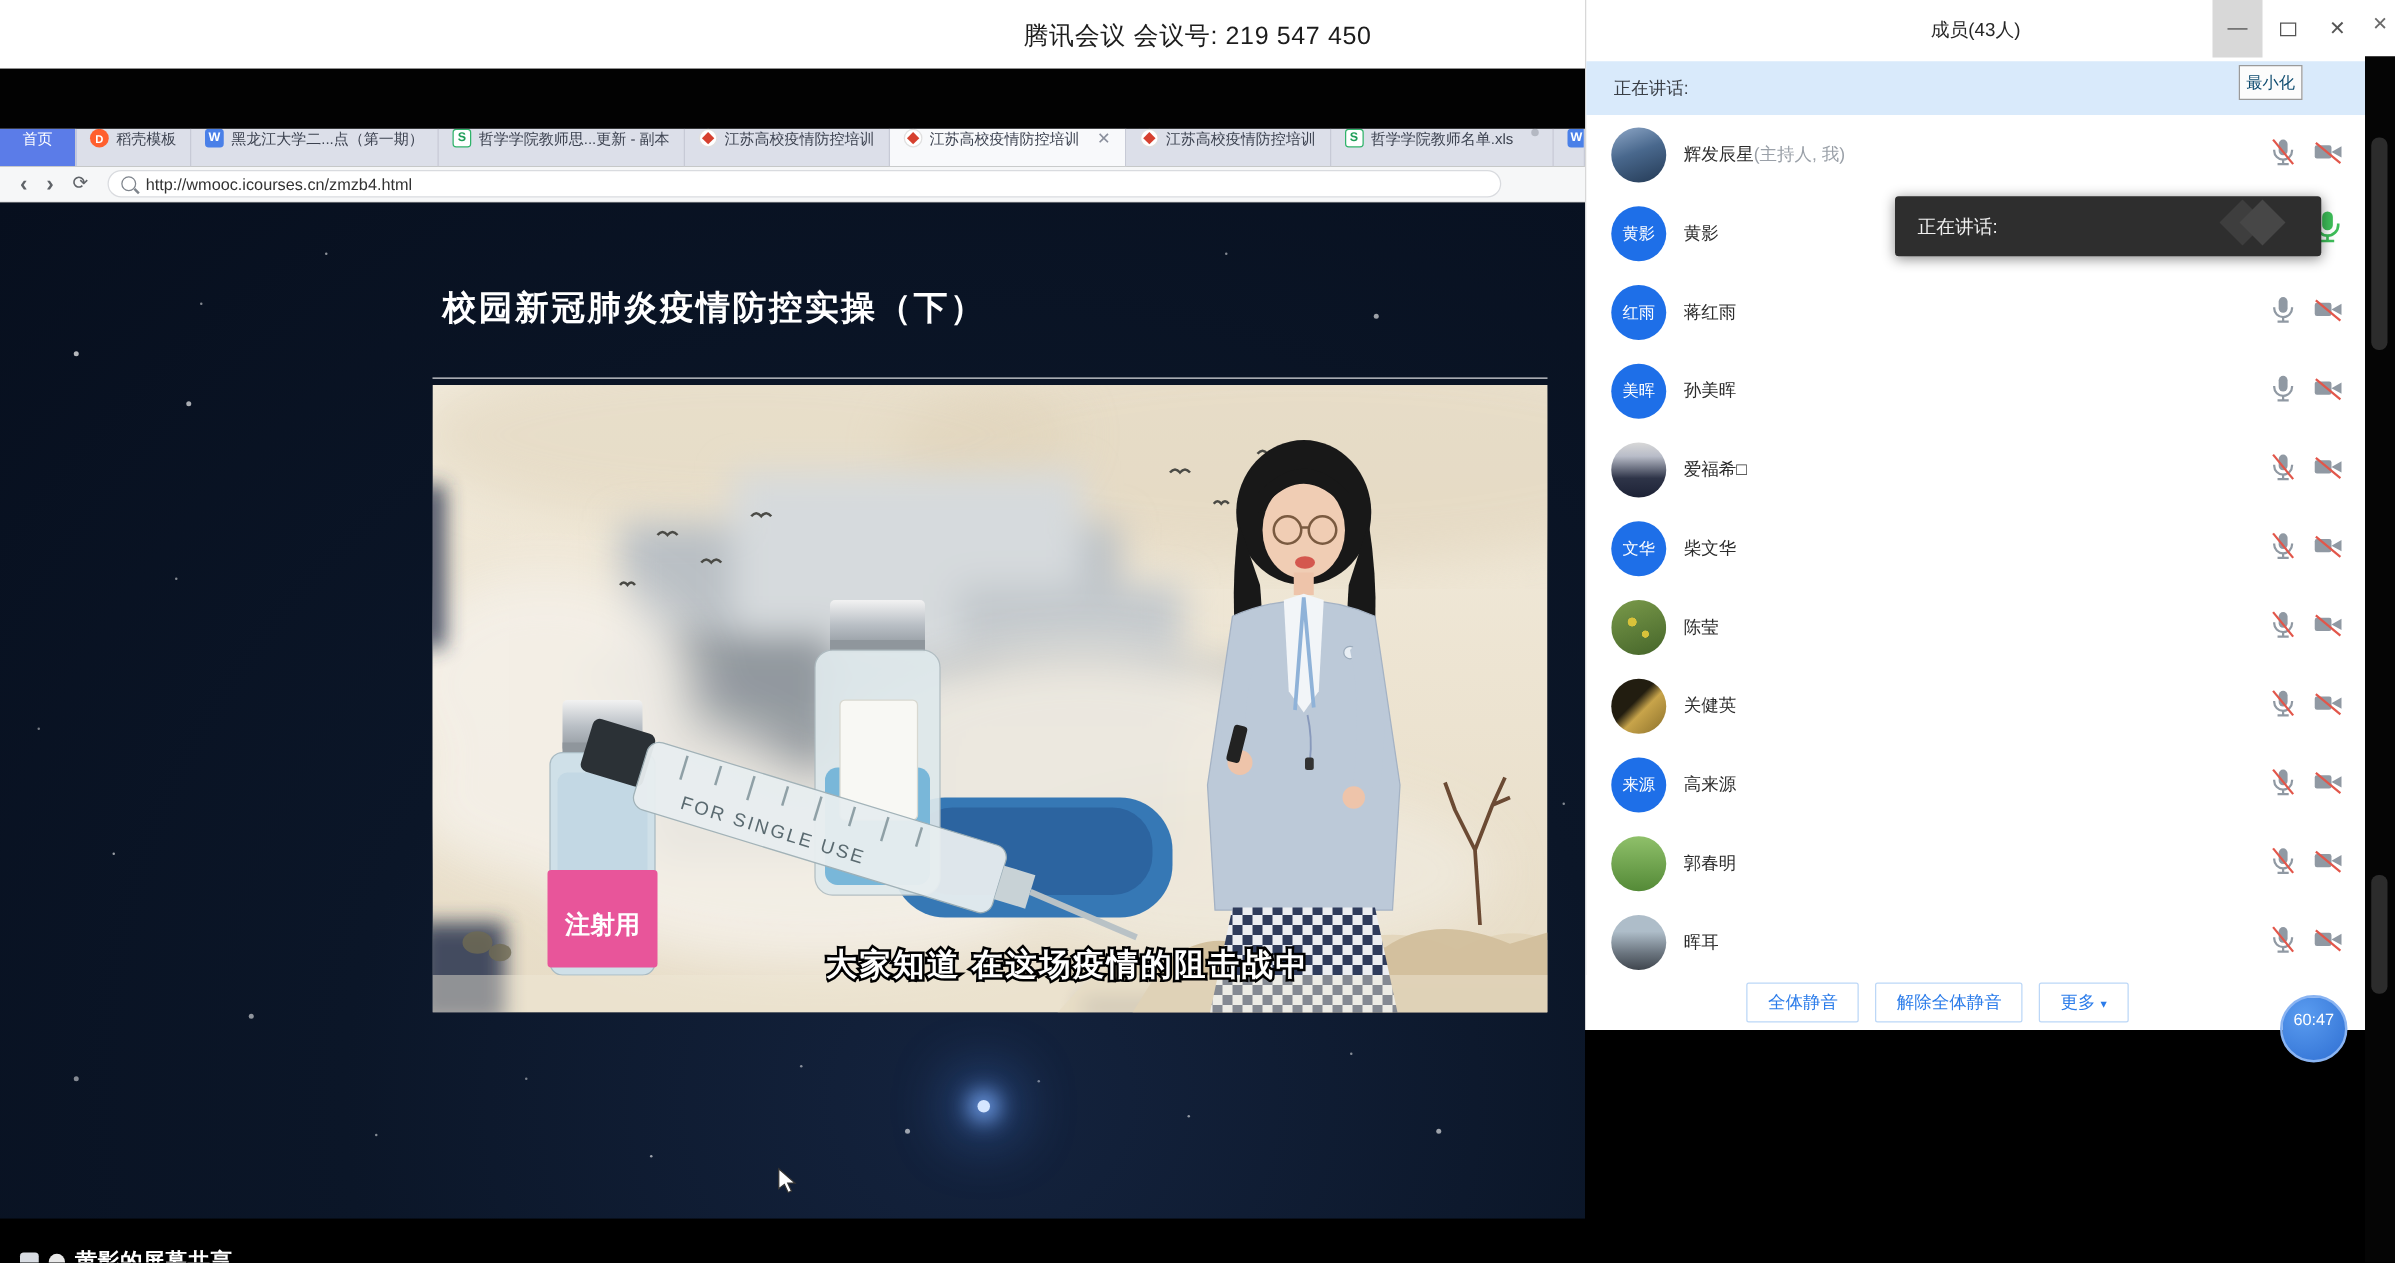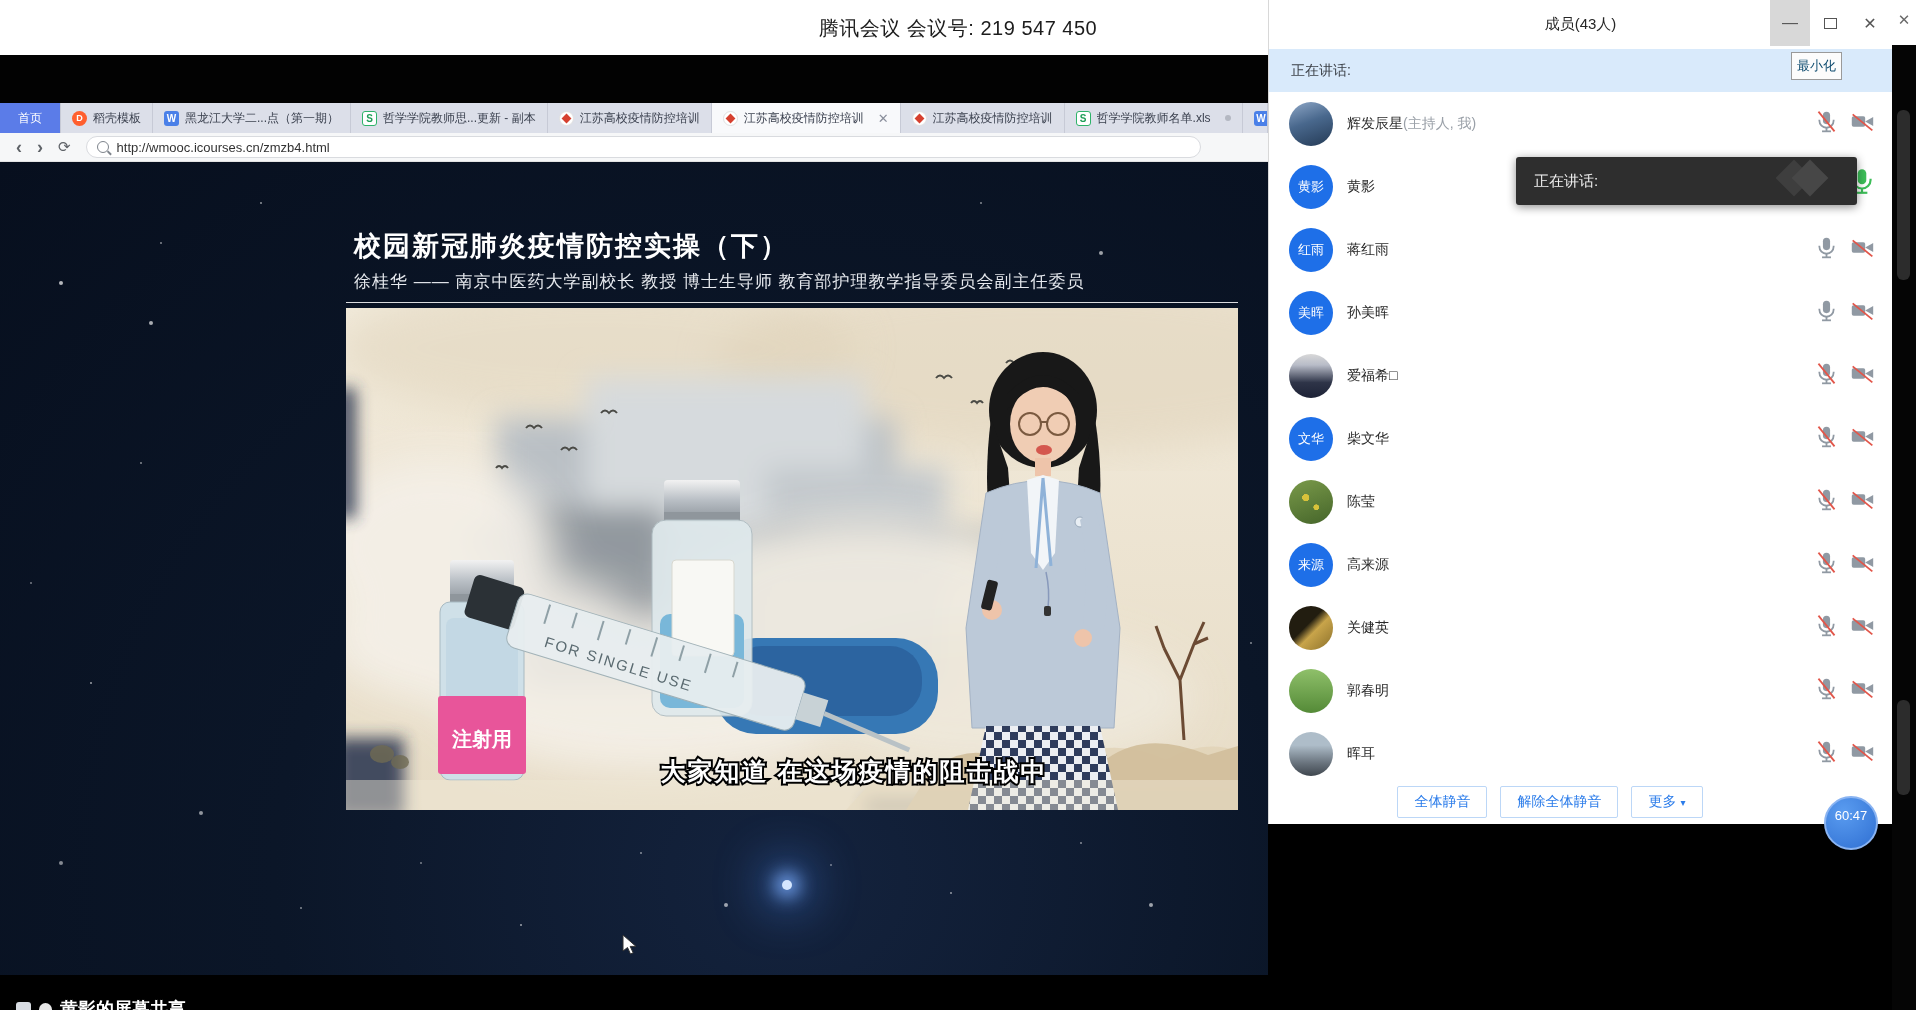--- a/index.html
+++ b/index.html
@@ -6,21 +6,21 @@
   body{width:1916px;height:1010px;overflow:hidden;position:relative;background:#000;
        font-family:"Liberation Sans",sans-serif;-webkit-font-smoothing:antialiased}
   
   .topbar{position:absolute;left:0;top:0;width:1916px;height:55px;background:#fff}
   .topbar .mtitle{position:absolute;left:0;top:15px;width:1916px;text-align:center;
        font-size:20px;color:#1c1c1c;letter-spacing:.5px}
   
   .black-band{position:absolute;left:0;top:55px;width:1268px;height:48px;background:#020202}
   .tabbar{position:absolute;left:0;top:103px;width:1268px;height:30px;background:#dcdfe9;
        display:flex;align-items:stretch;overflow:hidden}
-  .tab{display:flex;align-items:center;gap:6px;padding:0 11px;font-size:12px;color:#3c4250;
+  .tab{display:flex;gap:6px;padding:0 11px;font-size:12px;color:#3c4250;
        border-right:1px solid #c7cad6;white-space:nowrap;max-width:200px;box-sizing:border-box}
   .tab .lbl{overflow:hidden;text-overflow:ellipsis}
   .tab.home{background:#5b7ce8;color:#fff;padding:0 18px}
   .tab.selected{background:#f8f9fb}
   .tab.cut{max-width:52px;overflow:hidden}
   .tab .close{color:#8a8f9c;margin-left:8px;font-size:13px}
   .tab .dot{width:6px;height:6px;border-radius:50%;background:#b4b8c2;margin-left:8px;flex:none}
   .ic{width:15px;height:15px;border-radius:3px;display:flex;align-items:center;justify-content:center;
       font-size:10px;font-weight:bold;flex:none;box-sizing:border-box}
   .ic.docer{background:#ff5f2e;border-radius:50%;color:#fff;font-size:9px}
@@ -188,21 +188,20 @@
   <div class="urlinput">
     <span class="mag"></span>
     <span>http://wmooc.icourses.cn/zmzb4.html</span>
   </div>
 </div>
 
 <div class="share">
   <div class="stars"></div>
   <div class="glow-star"></div>
   <div class="lec-title">校园新冠肺炎疫情防控实操（下）</div>
-  <div class="lec-byline">徐桂华 —— 南京中医药大学副校长 教授 博士生导师 教育部护理教学指导委员会副主任委员</div>
   <div class="lec-hr"></div>
 
   <svg class="video" viewBox="0 0 892 502" preserveAspectRatio="none">
     <defs>
       <filter id="b8">
           <feGaussianBlur stdDeviation="8"></feGaussianBlur>
         </filter>
       <filter id="b14">
           <feGaussianBlur stdDeviation="14"></feGaussianBlur>
         </filter>
@@ -479,42 +478,42 @@
               <line x1="5" y1="3" x2="23" y2="25" stroke="#e2564a" stroke-width="2"></line>
             </svg></span>
       <span class="cam"><svg width="27" height="25" viewBox="0 0 30 28">
               <rect x="3" y="8" width="15" height="12" rx="2" fill="#9099a3"></rect>
               <path d="M18 14l9-5v10z" fill="#9099a3"></path>
               <line x1="4" y1="6" x2="26" y2="24" stroke="#e2564a" stroke-width="2"></line>
             </svg></span>
     </div>
   </div>
       <div class="mrow">
+    <div class="av p-gold"></div>
+    <div class="mname"><span class="nm">关健英</span><span class="sfx"></span></div>
+    <div class="micons">
+      <span class="mic"><svg width="25" height="25" viewBox="0 0 28 28">
+              <rect x="10" y="3" width="8" height="14" rx="4" fill="#9099a3"></rect>
+              <path d="M6 12v1a8 8 0 0 0 16 0v-1" fill="none" stroke="#9099a3" stroke-width="2"></path>
+              <line x1="14" y1="21" x2="14" y2="25" stroke="#9099a3" stroke-width="2"></line>
+              <line x1="9" y1="25" x2="19" y2="25" stroke="#9099a3" stroke-width="2"></line>
+              <line x1="5" y1="3" x2="23" y2="25" stroke="#e2564a" stroke-width="2"></line>
+            </svg></span>
+      <span class="cam"><svg width="27" height="25" viewBox="0 0 30 28">
+              <rect x="3" y="8" width="15" height="12" rx="2" fill="#9099a3"></rect>
+              <path d="M18 14l9-5v10z" fill="#9099a3"></path>
+              <line x1="4" y1="6" x2="26" y2="24" stroke="#e2564a" stroke-width="2"></line>
+            </svg></span>
+    </div>
+  </div>
+      <div class="mrow">
     <div class="av txt">
           <span class="av-txt">来源</span>
         </div>
     <div class="mname"><span class="nm">高来源</span><span class="sfx"></span></div>
-    <div class="micons">
-      <span class="mic"><svg width="25" height="25" viewBox="0 0 28 28">
-              <rect x="10" y="3" width="8" height="14" rx="4" fill="#9099a3"></rect>
-              <path d="M6 12v1a8 8 0 0 0 16 0v-1" fill="none" stroke="#9099a3" stroke-width="2"></path>
-              <line x1="14" y1="21" x2="14" y2="25" stroke="#9099a3" stroke-width="2"></line>
-              <line x1="9" y1="25" x2="19" y2="25" stroke="#9099a3" stroke-width="2"></line>
-              <line x1="5" y1="3" x2="23" y2="25" stroke="#e2564a" stroke-width="2"></line>
-            </svg></span>
-      <span class="cam"><svg width="27" height="25" viewBox="0 0 30 28">
-              <rect x="3" y="8" width="15" height="12" rx="2" fill="#9099a3"></rect>
-              <path d="M18 14l9-5v10z" fill="#9099a3"></path>
-              <line x1="4" y1="6" x2="26" y2="24" stroke="#e2564a" stroke-width="2"></line>
-            </svg></span>
-    </div>
-  </div>
-      <div class="mrow">
-    <div class="av p-gold"></div>
-    <div class="mname"><span class="nm">关健英</span><span class="sfx"></span></div>
     <div class="micons">
       <span class="mic"><svg width="25" height="25" viewBox="0 0 28 28">
               <rect x="10" y="3" width="8" height="14" rx="4" fill="#9099a3"></rect>
               <path d="M6 12v1a8 8 0 0 0 16 0v-1" fill="none" stroke="#9099a3" stroke-width="2"></path>
               <line x1="14" y1="21" x2="14" y2="25" stroke="#9099a3" stroke-width="2"></line>
               <line x1="9" y1="25" x2="19" y2="25" stroke="#9099a3" stroke-width="2"></line>
               <line x1="5" y1="3" x2="23" y2="25" stroke="#e2564a" stroke-width="2"></line>
             </svg></span>
       <span class="cam"><svg width="27" height="25" viewBox="0 0 30 28">
               <rect x="3" y="8" width="15" height="12" rx="2" fill="#9099a3"></rect>

